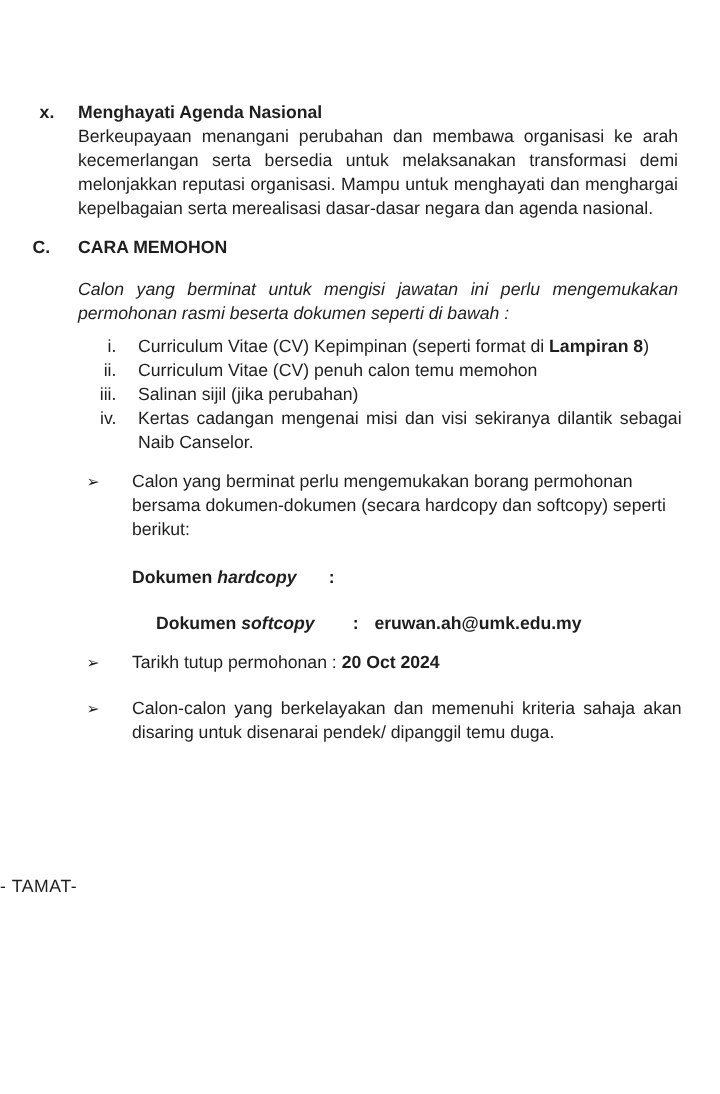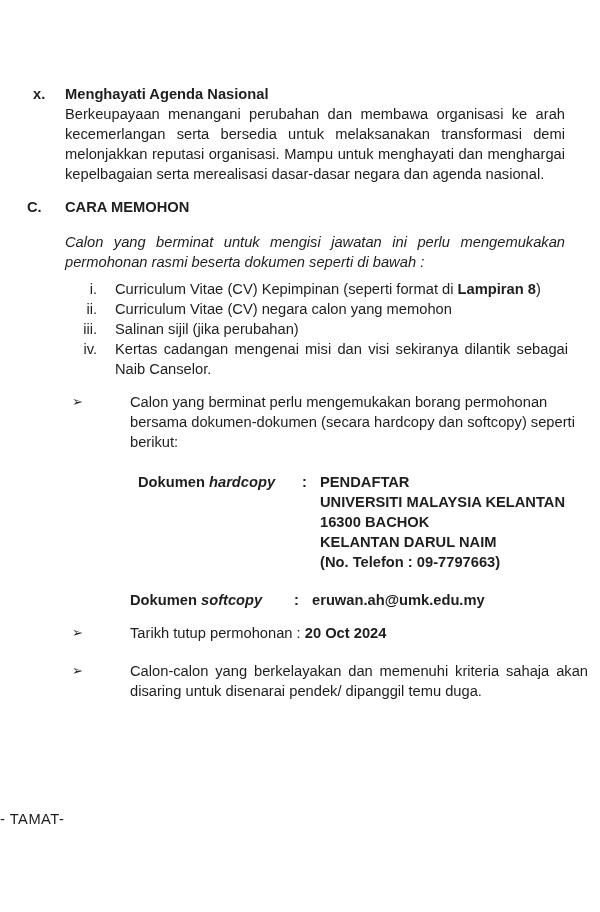--- a/index.html
+++ b/index.html
@@ -38,28 +38,28 @@
   
   .list { margin-top: 7px; }
   .item .num {
     margin-left: 65px; width: 50px; flex: none;
     text-align: right; padding-right: 18px; box-sizing: border-box;
   }
   .item-text { width: 453px; flex: none; }
 
   
   .bullet .marker { margin-left: 72px; width: 38px; flex: none; font-size: 13px; }
-  .bullet-text { width: 458px; flex: none; margin-left: 20px; }
+  .bullet-text { width: 458px; flex: none; }
   .bullet-docs { margin-top: 13px; }
   .bullet-deadline { margin-top: 13px; }
   .bullet-screening { margin-top: 18px; }
 
   
   .dokumen { font-weight: bold; }
-  .dokumen-hard { margin-top: 20px; margin-left: 28px; }
+  .dokumen-hard { margin-top: 20px; }
   .dokumen-soft { margin-top: 18px; margin-left: 20px; }
   .dok-label { margin-left: 110px; width: 164px; flex: none; }
   .dok-colon { width: 18px; flex: none; }
   .dok-value { flex: none; }
 
   .end-marker { margin-top: 108px; text-align: left; letter-spacing: 0.5px; }
 </style>
 </head>
 <body>
 
@@ -78,47 +78,40 @@
 
   <div class="para justify intro">Calon yang berminat untuk mengisi jawatan ini perlu mengemukakan permohonan rasmi beserta dokumen seperti di bawah :</div>
 
   <div class="list">
     <div class="row item">
       <span class="num">i.</span>
       <div class="item-text justify"><span class="i">Curriculum Vitae</span><span> (CV) Kepimpinan (seperti format di </span><span class="b">Lampiran 8</span><span>)</span></div>
     </div>
     <div class="row item">
       <span class="num">ii.</span>
-      <div class="item-text justify"><span class="i">Curriculum Vitae</span><span> (CV) negara calon yang memohon</span></div>
+      <div class="item-text justify"><span class="i">Curriculum Vitae</span><span> (CV) penuh calon temu memohon</span></div>
     </div>
     <div class="row item">
       <span class="num">iii.</span>
       <div class="item-text justify"><span>Salinan sijil (jika perubahan)</span></div>
     </div>
     <div class="row item">
       <span class="num">iv.</span>
       <div class="item-text justify"><span>Kertas cadangan mengenai misi dan visi sekiranya dilantik sebagai Naib Canselor.</span></div>
     </div>
   </div>
 
   <div class="row bullet bullet-docs">
     <span class="marker">➢</span>
     <div class="bullet-text"><span>Calon yang berminat perlu mengemukakan borang permohonan bersama dokumen-dokumen (secara </span><span class="i">hardcopy</span><span> dan </span><span class="i">softcopy</span><span>) seperti berikut:</span></div>
   </div>
 
   <div class="row dokumen dokumen-hard">
     <div class="dok-label"><span>Dokumen </span><span class="bi">hardcopy</span></div>
     <div class="dok-colon">:</div>
-    <div class="dok-value">
-      <div>PENDAFTAR</div>
-      <div>UNIVERSITI MALAYSIA KELANTAN</div>
-      <div>16300 BACHOK</div>
-      <div>KELANTAN DARUL NAIM</div>
-      <div>(No. Telefon : 09-7797663)</div>
-    </div>
   </div>
 
   <div class="row dokumen dokumen-soft">
     <div class="dok-label"><span>Dokumen </span><span class="bi">softcopy</span></div>
     <div class="dok-colon">:</div>
     <div class="dok-value">eruwan.ah@umk.edu.my</div>
   </div>
 
   <div class="row bullet bullet-deadline">
     <span class="marker">➢</span>

